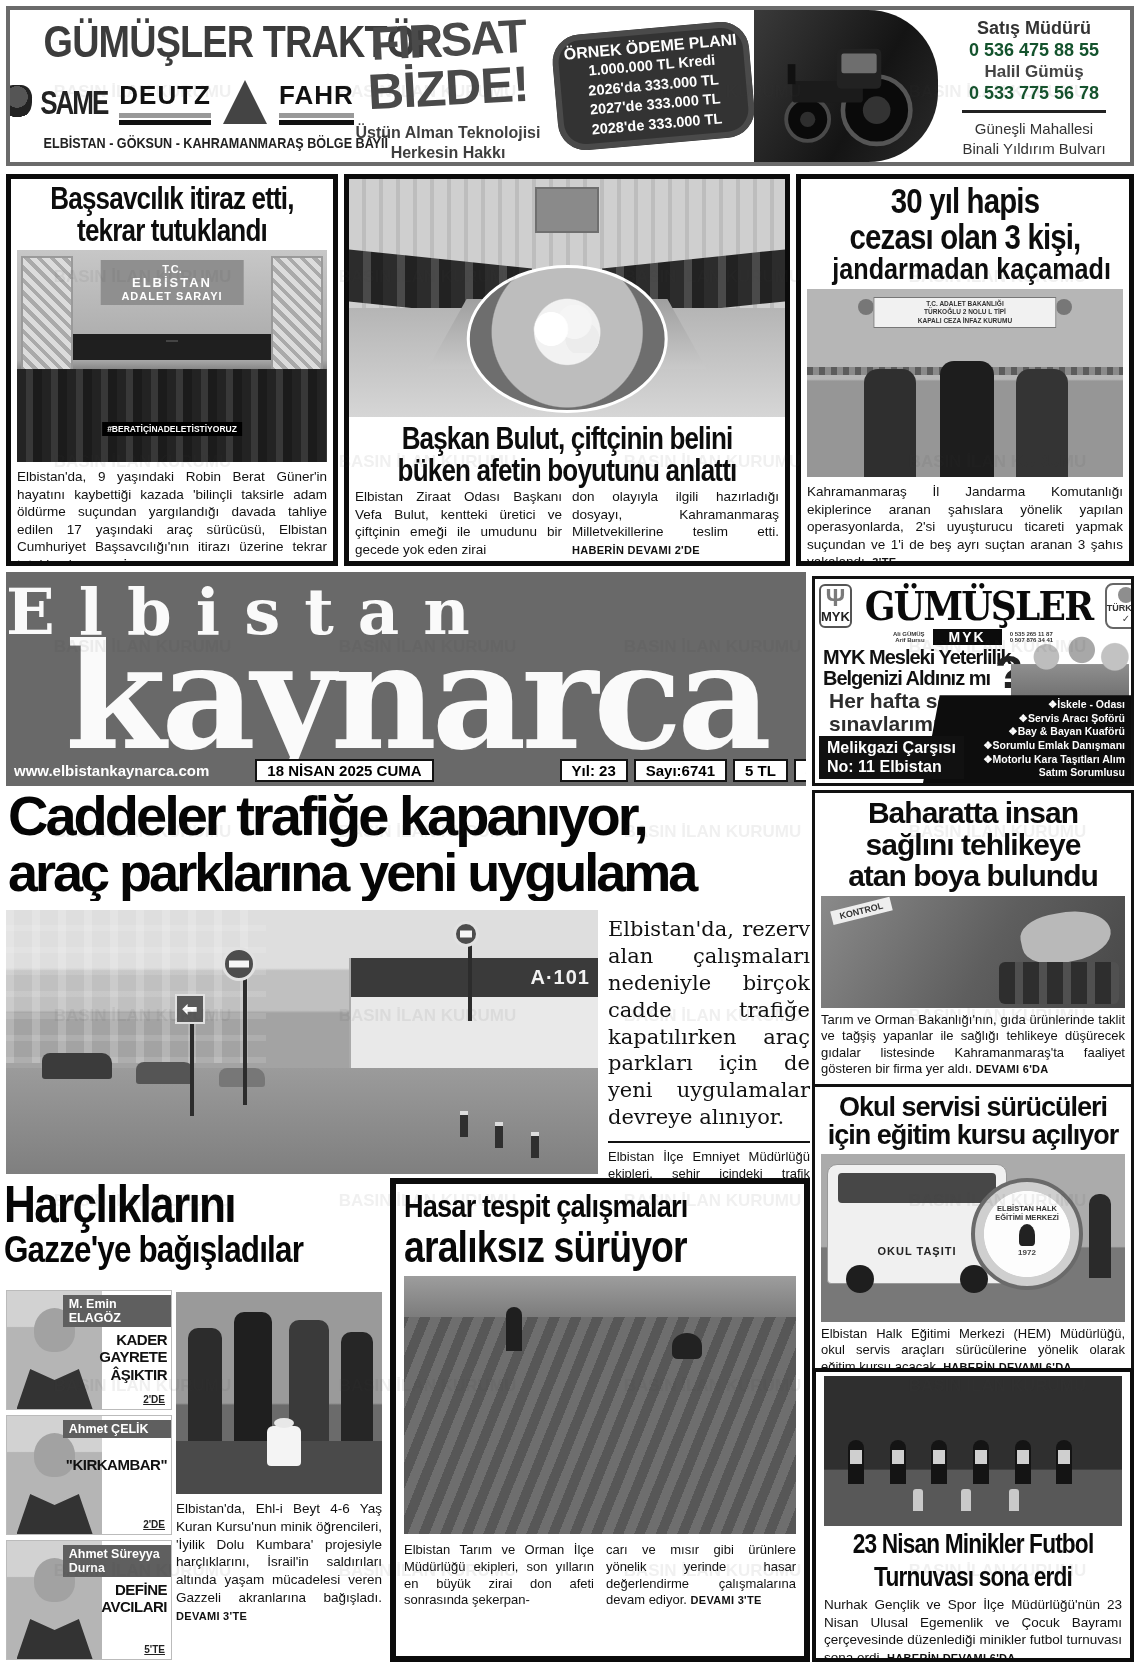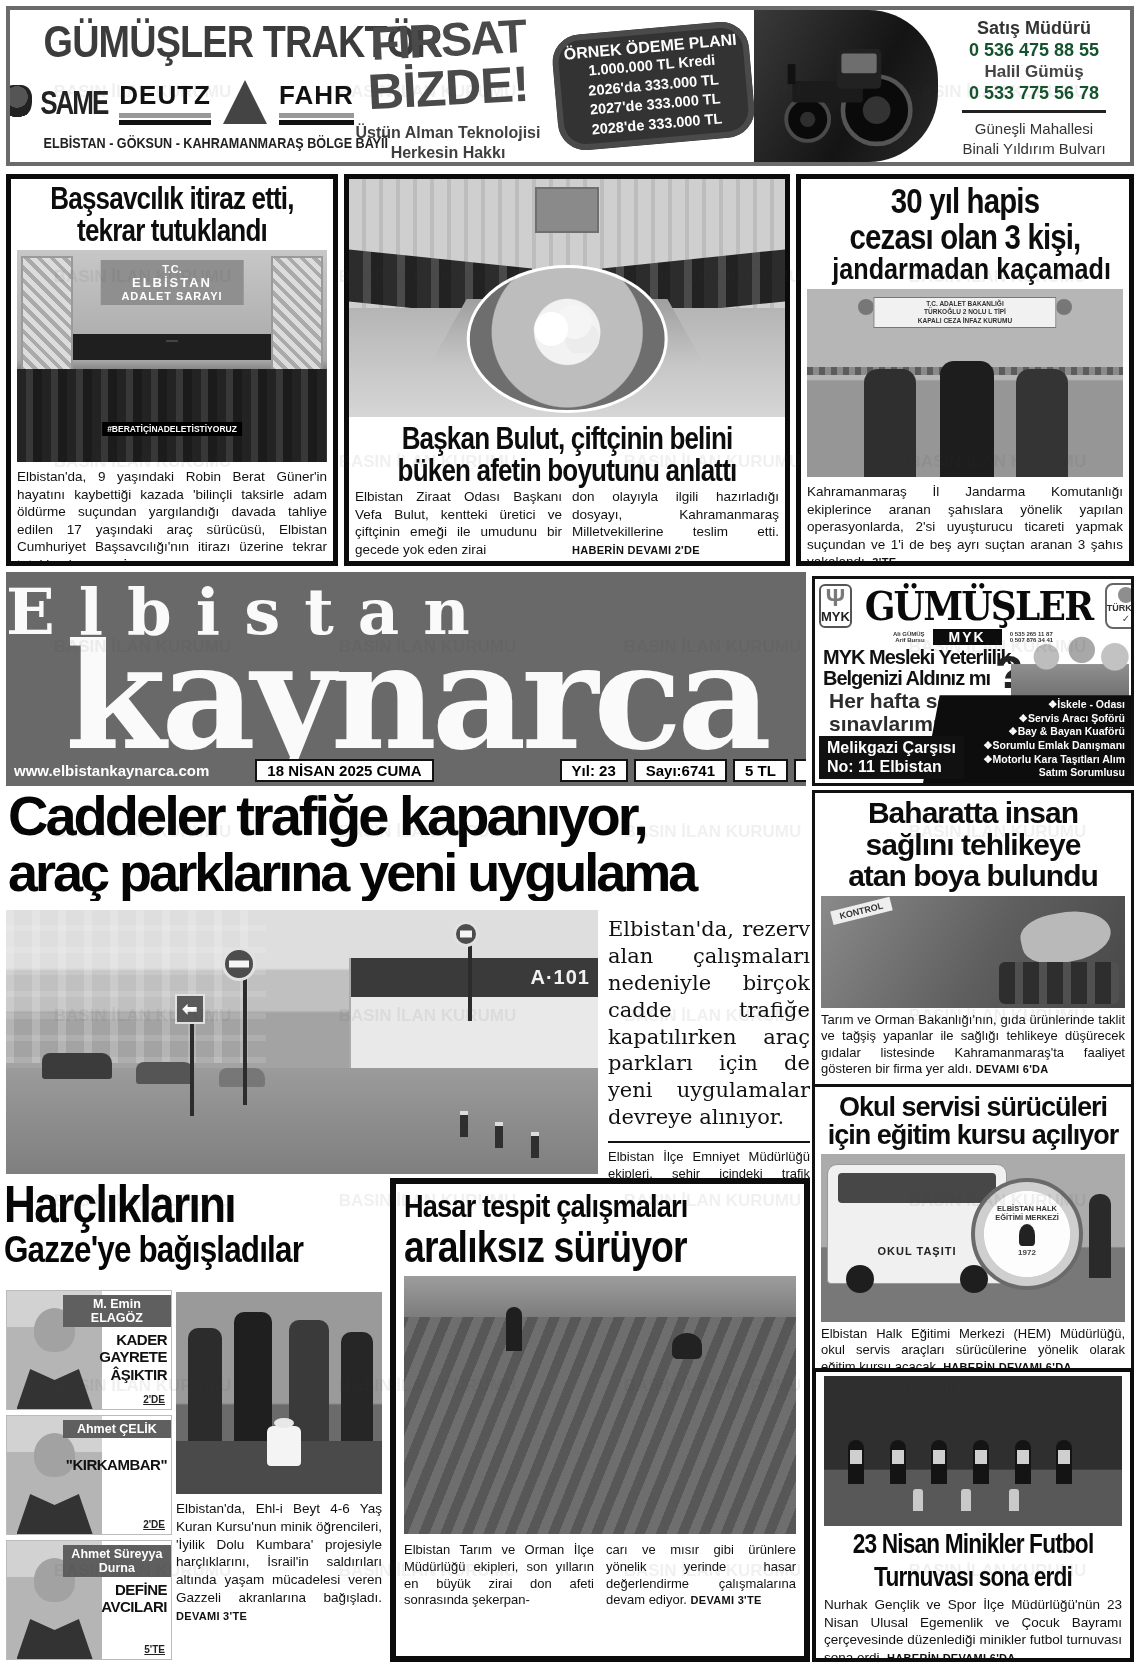--- a/index.html
+++ b/index.html
@@ -170,21 +170,21 @@
   .hem-seal .t { font-size:7.5px; font-weight:bold; color:#333; line-height:1.25; }
   .hem-seal .kid { width:16px; height:22px; background:#222; border-radius:50% 50% 20% 20%; margin:2px auto; }
   .hem-seal .y { font-size:8px; font-weight:bold; color:#444; }
   .walker { position:absolute; right:14px; top:40px; width:22px; height:84px; background:#2a2a2a; border-radius:10px 10px 0 0; }
 
   
   .gazze-h { position:absolute; left:4px; top:1178px; width:384px; overflow:hidden; }
   .gazze-h .l1 { font-size:52px; font-weight:bold; color:#060606; letter-spacing:-2px; line-height:1; }
   .gazze-h .l2 { font-size:37px; font-weight:bold; color:#060606; letter-spacing:-1px; line-height:1.1; }
   .colnst { position:absolute; left:6px; width:166px; height:120px; background:#fff; border:1px solid #bbb; overflow:hidden; }
-  .cn-band { position:absolute; top:4px; right:0; left:34%; background:#5f5f5f; color:#fff; font-size:12.5px; font-weight:bold; text-align:center; padding:2px 6px; }
+  .cn-band { position:absolute; top:4px; right:0; left:34%; background:#5f5f5f; color:#fff; font-size:12.5px; font-weight:bold; text-align:left; padding:2px 6px; }
   .cn-photo { position:absolute; left:0; top:0; width:58%; height:100%; background:linear-gradient(180deg,#d2d2d2 0 30%, #b5b5b5 31% 100%); }
   .cn-head { position:absolute; top:14%; left:28%; width:44%; height:38%; background:#a2a2a2; border-radius:50% 50% 44% 44%; }
   .cn-suit { position:absolute; bottom:0; left:10%; width:80%; height:34%; background:#333; clip-path:polygon(0 100%,18% 0,50% 28%,82% 0,100% 100%); }
   .cn-title { position:absolute; right:4px; top:34%; width:62%; text-align:right; font-size:15px; font-weight:bold; color:#111; line-height:1.15; letter-spacing:-0.5px; }
   .cn-page { position:absolute; right:6px; bottom:4px; font-size:10px; font-weight:bold; text-decoration:underline; color:#222; }
 
   .ph-kids { position:absolute; left:176px; top:1292px; width:206px; height:202px; background:linear-gradient(180deg,#9a9a9a 0 55%, #6b6b6b 56% 100%); overflow:hidden; }
   .kid-fig { position:absolute; border-radius:10px 10px 0 0; background:#2c2c2c; }
   .kids-table { position:absolute; bottom:0; left:0; right:0; height:26%; background:#4a4a4a; }
   .kumbara { position:absolute; bottom:14%; left:44%; width:34px; height:40px; background:#f4f4f4; border-radius:6px 6px 4px 4px; }

